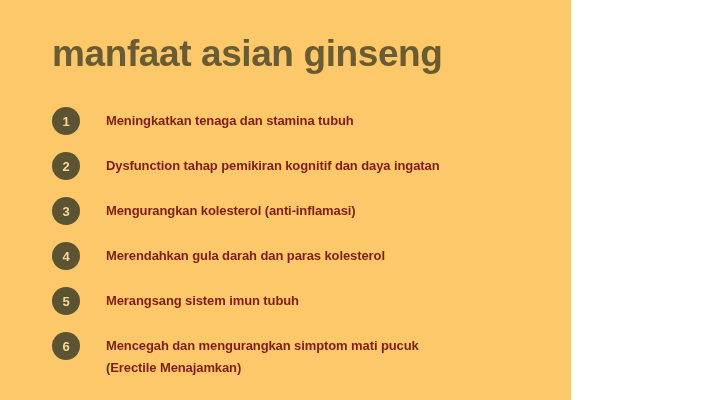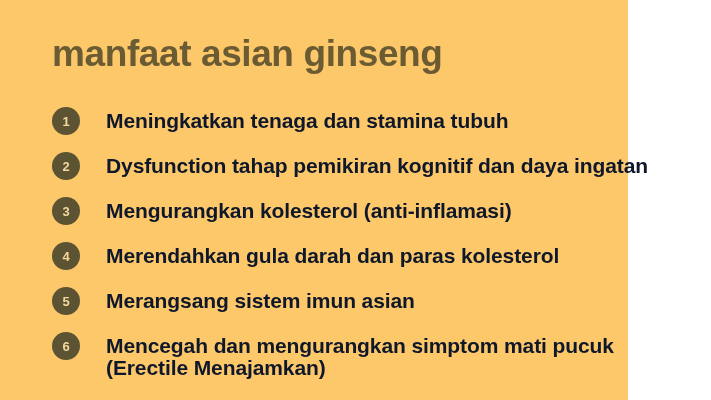--- a/index.html
+++ b/index.html
@@ -7,21 +7,21 @@
     padding: 0;
   }
   body {
     width: 711px;
     height: 400px;
     overflow: hidden;
     font-family: "Liberation Sans", sans-serif;
   }
   #slide {
     position: relative;
-    width: 628px;
+    width: 571px;
     height: 400px;
     background: #FCC86A;
     box-sizing: border-box;
     text-decoration: underline;
   }
   #title {
     position: absolute;
     left: 52px;
     top: 30px;
     font-size: 37px;
@@ -55,22 +55,22 @@
     font-size: 13px;
     font-weight: bold;
     display: flex;
     align-items: center;
     justify-content: center;
     margin-top: 1px;
     line-height: 1;
   }
   .benefit-text {
     margin-left: 26px;
-    color: #0f172a;
-    font-size: 21px;
+    color: #7f1d1d;
+    font-size: 13px;
     font-weight: bold;
     line-height: 22px;
     padding-top: 4px;
     letter-spacing: -0.1px;
     white-space: pre-line;
   }
 </style>
 </head>
 <body>
 
@@ -95,21 +95,21 @@
       <div class="benefit-text">Mengurangkan kolesterol (anti-inflamasi)</div>
     </div>
 
     <div class="benefit-row">
       <div class="badge">4</div>
       <div class="benefit-text">Merendahkan gula darah dan paras kolesterol</div>
     </div>
 
     <div class="benefit-row">
       <div class="badge">5</div>
-      <div class="benefit-text">Merangsang sistem imun asian</div>
+      <div class="benefit-text">Merangsang sistem imun tubuh</div>
     </div>
 
     <div class="benefit-row tall">
       <div class="badge">6</div>
       <div class="benefit-text">Mencegah dan mengurangkan simptom mati pucuk
 (Erectile Menajamkan)</div>
     </div>
 
   </div>
 </div>

